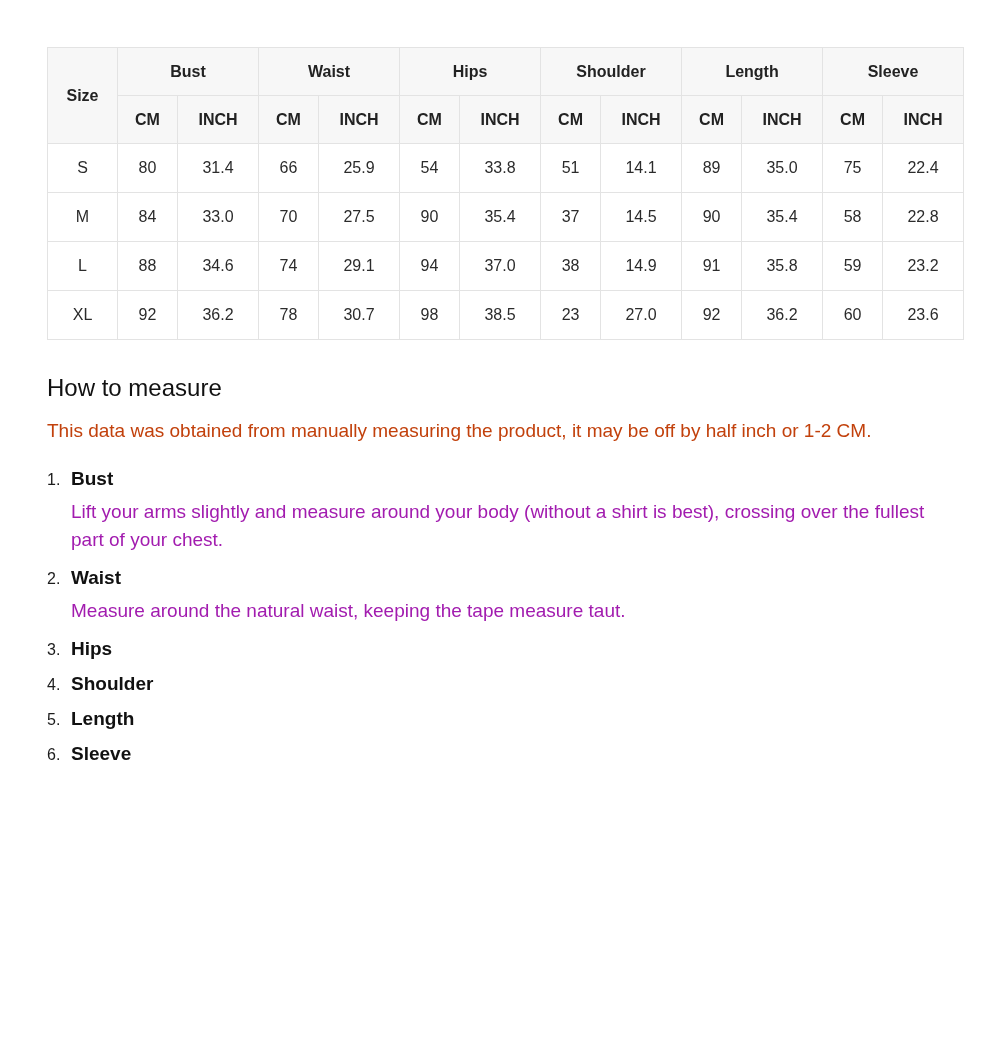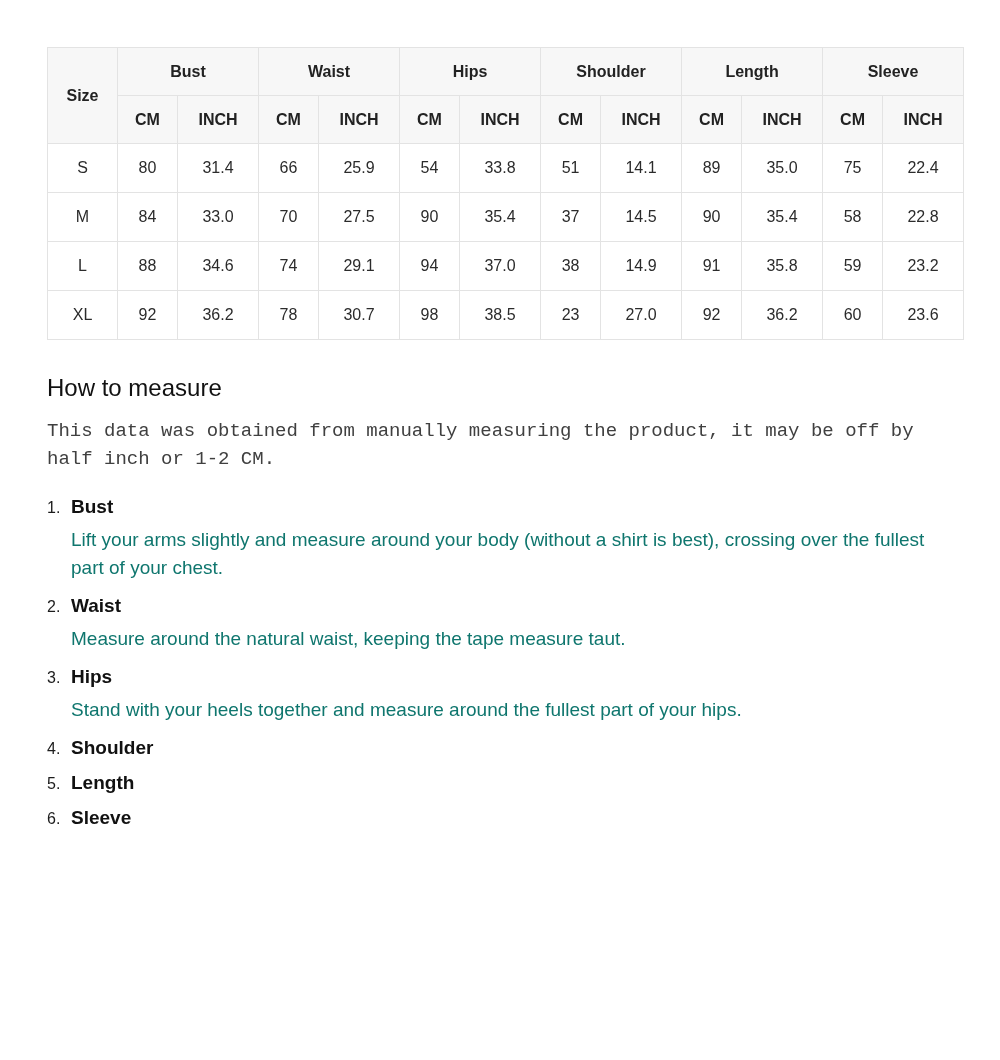--- a/index.html
+++ b/index.html
@@ -49,22 +49,21 @@
   .howto-title {
     margin-top: 34px;
     font-size: 24px;
     font-weight: normal;
     color: #111111;
   }
   .howto-intro {
     margin-top: 15px;
     font-size: 19px;
     line-height: 28px;
-    color: #404040;
-    font-family: Liberation Mono, monospace;
+    color: #c2410c;
   }
   .steps {
     margin-top: 23px;
   }
   .step {
     margin-bottom: 13px;
   }
   .step-head {
     display: flex;
     align-items: baseline;
@@ -78,21 +77,21 @@
   }
   .step-title {
     font-size: 19px;
     font-weight: bold;
     color: #111111;
   }
   .step-desc {
     margin: 8px 0 0 24px;
     font-size: 19px;
     line-height: 28px;
-    color: #0f766e;
+    color: #a21caf;
     max-width: 876px;
   }
 </style>
 </head>
 <body>
 
 <div class="page">
 
   <table class="size-chart">
     <colgroup>
@@ -218,21 +217,20 @@
         <span class="step-title">Waist</span>
       </div>
       <p class="step-desc">Measure around the natural waist, keeping the tape measure taut.</p>
     </div>
 
     <div class="step">
       <div class="step-head">
         <span class="step-num">3.</span>
         <span class="step-title">Hips</span>
       </div>
-      <p class="step-desc">Stand with your heels together and measure around the fullest part of your hips.</p>
     </div>
 
     <div class="step">
       <div class="step-head">
         <span class="step-num">4.</span>
         <span class="step-title">Shoulder</span>
       </div>
     </div>
 
     <div class="step">

